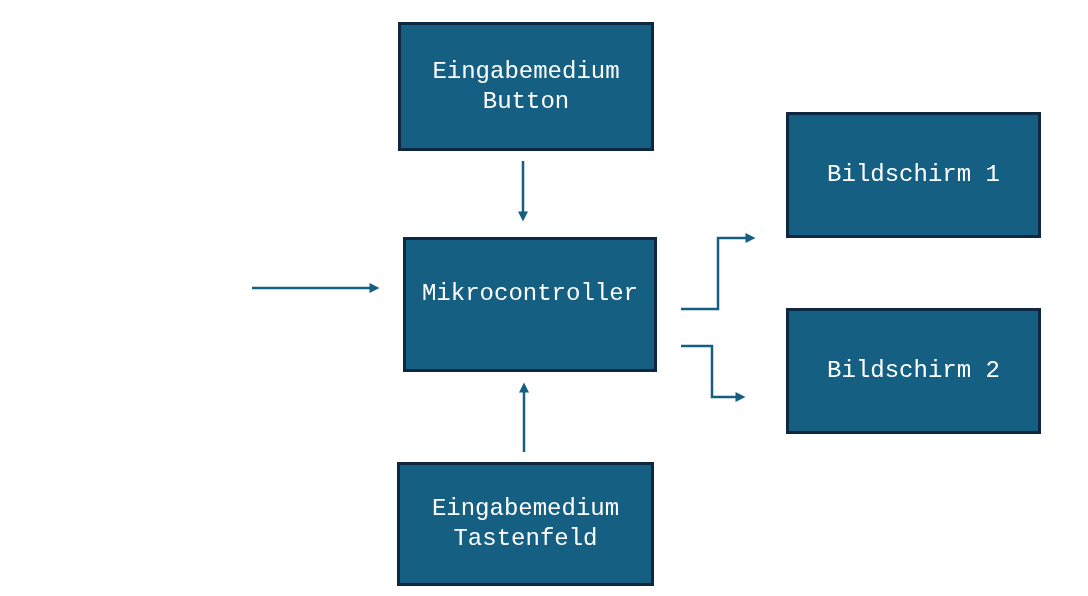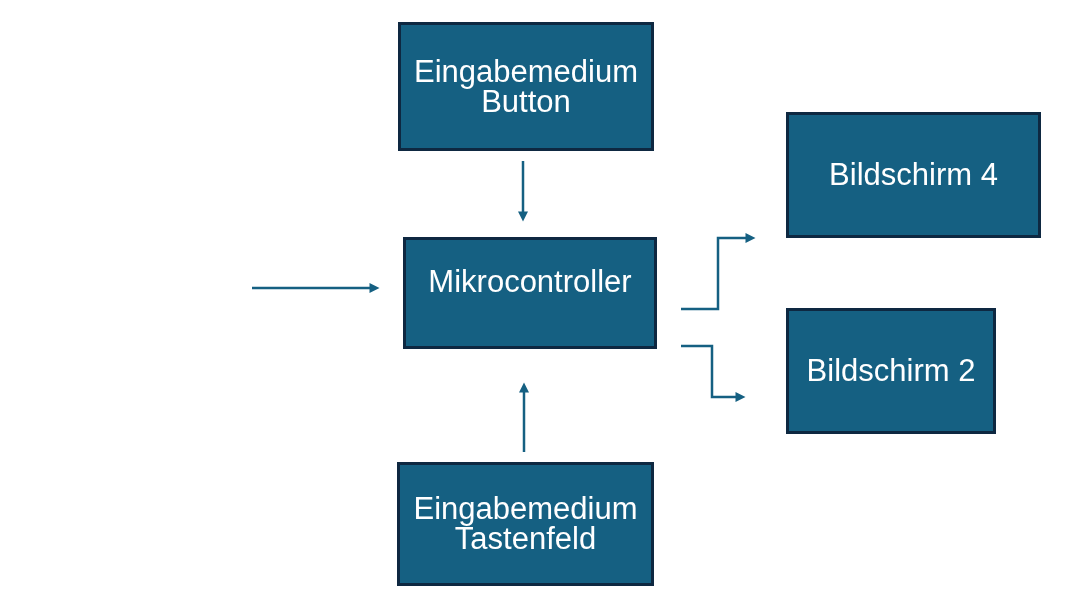--- a/index.html
+++ b/index.html
@@ -24,29 +24,30 @@
   }
   .node {
     position: absolute;
     background: var(--node-fill);
     border: 3px solid var(--node-border);
     color: var(--node-text);
     display: flex;
     align-items: center;
     justify-content: center;
     text-align: center;
-    font-size: 31px;
+    font-size: 24px;
     line-height: 30px;
     white-space: pre-line;
+    font-family: Liberation Mono, monospace;
   }
   .node-button      { left: 398px; top:  22px; width: 256px; height: 129px; }
-  .node-mikro       { left: 403px; top: 237px; width: 254px; height: 112px; padding-bottom: 22px; }
+  .node-mikro       { left: 403px; top: 237px; width: 254px; height: 135px; padding-bottom: 22px; }
   .node-tastenfeld  { left: 397px; top: 462px; width: 257px; height: 124px; }
   .node-bildschirm1 { left: 786px; top: 112px; width: 255px; height: 126px; }
-  .node-bildschirm2 { left: 786px; top: 308px; width: 210px; height: 126px; }
+  .node-bildschirm2 { left: 786px; top: 308px; width: 255px; height: 126px; }
   .external-label {
     position: absolute;
     left: 23px; top: 294px;
     font-size: 24px;
     line-height: 28px;
     color: var(--external-text);
     white-space: nowrap;
   }
   svg.connector-layer {
     position: absolute;
@@ -87,21 +88,21 @@
   <div class="node node-mikro">
     <span class="node-label">Mikrocontroller</span>
   </div>
 
   <div class="node node-tastenfeld">
     <span class="node-label">Eingabemedium
 Tastenfeld</span>
   </div>
 
   <div class="node node-bildschirm1">
-    <span class="node-label">Bildschirm 4</span>
+    <span class="node-label">Bildschirm 1</span>
   </div>
 
   <div class="node node-bildschirm2">
     <span class="node-label">Bildschirm 2</span>
   </div>
 
 
 </div>
 
 </body></html>

